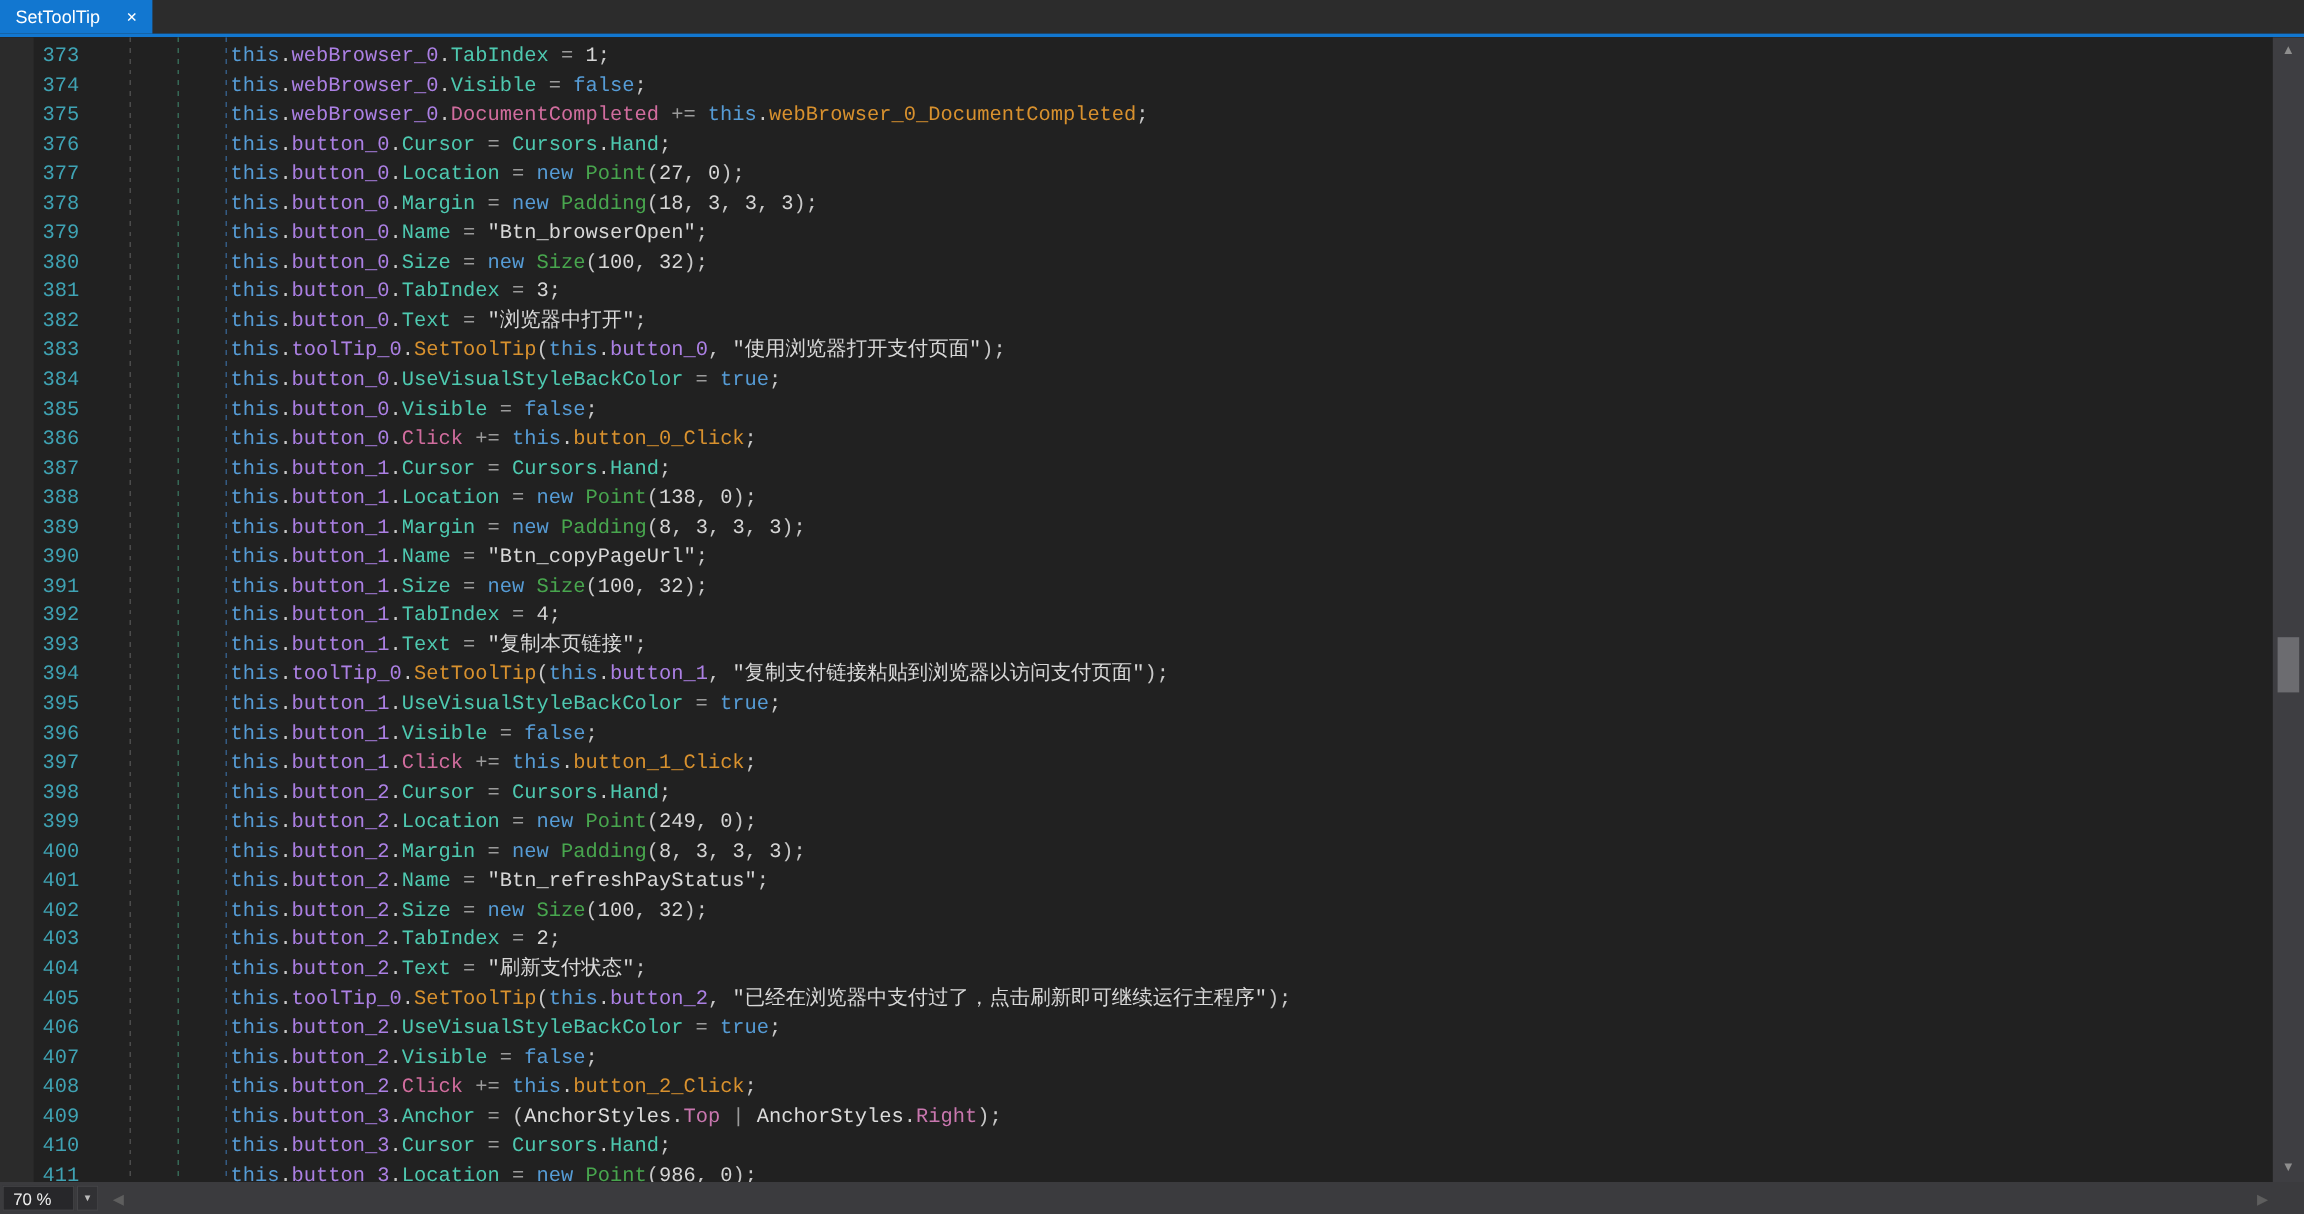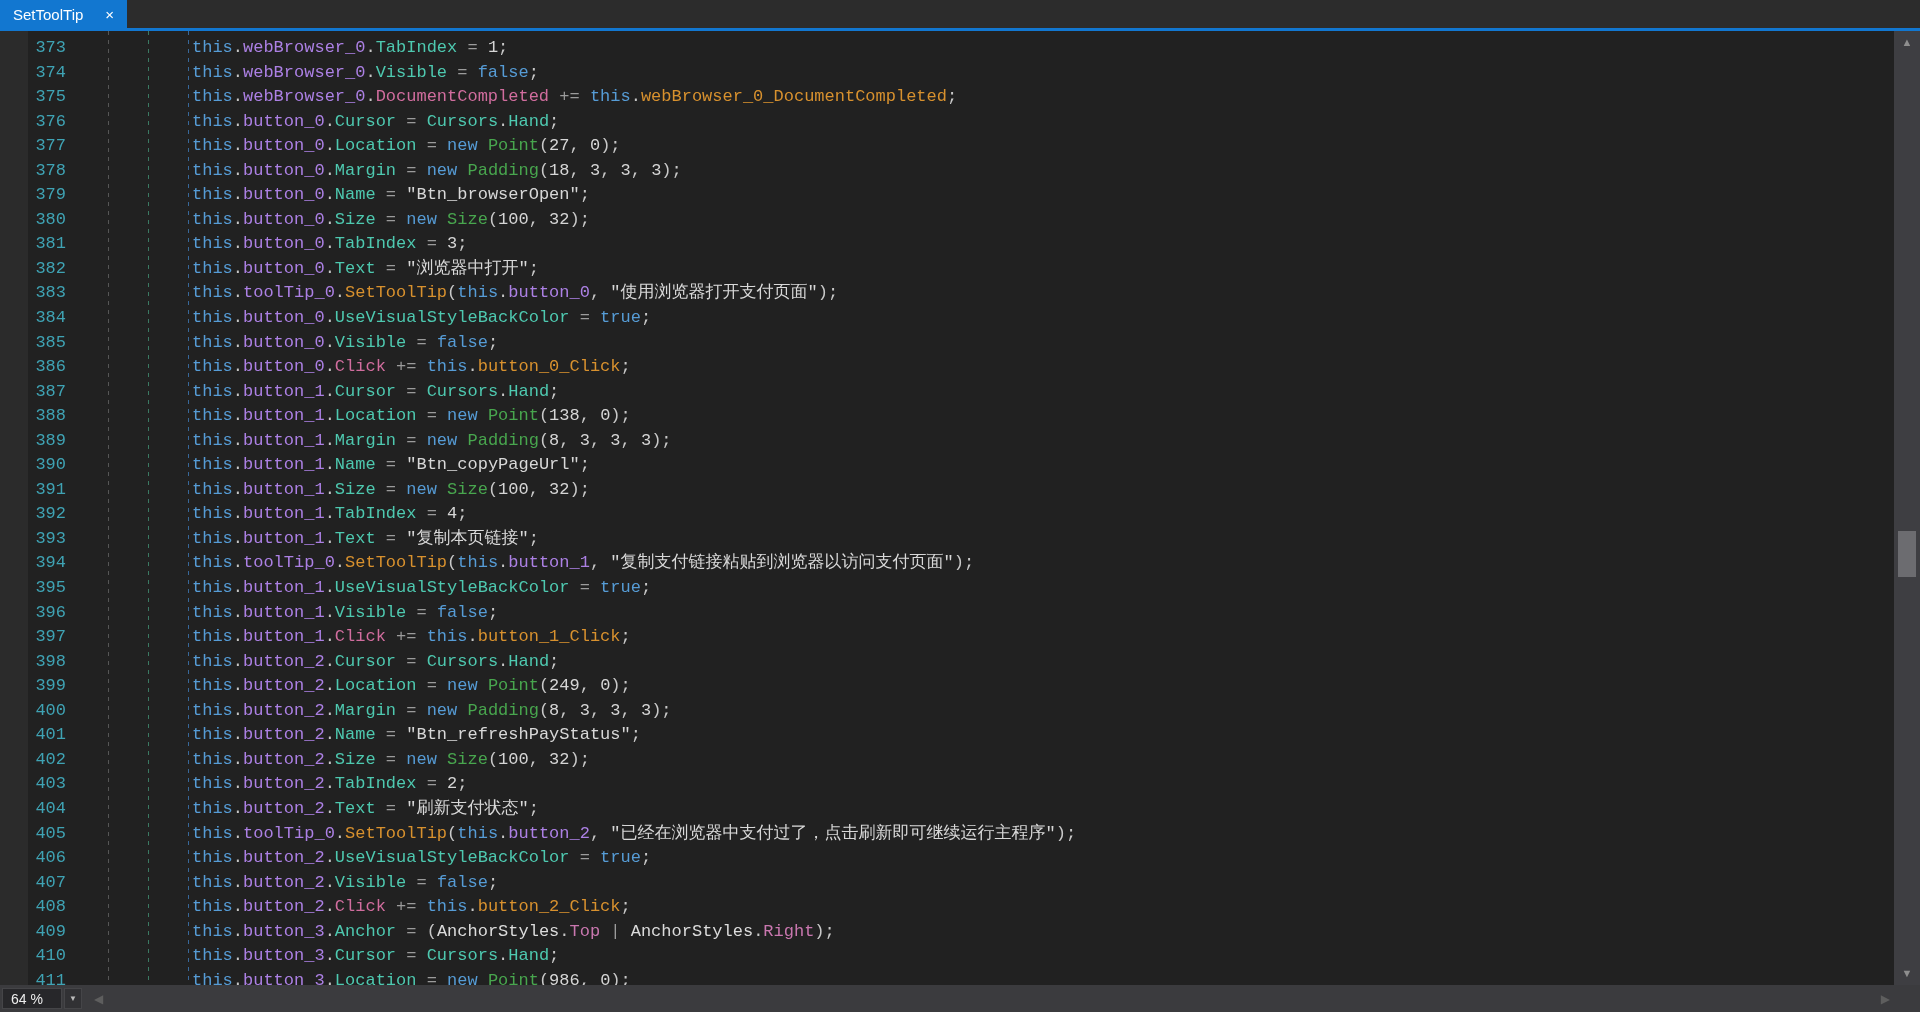--- a/index.html
+++ b/index.html
@@ -112,19 +112,19 @@
     </div>
 
   <div class="vscroll">
     <div class="sb-arrow sb-up">▲</div>
     <div class="thumb"></div>
     <div class="sb-arrow sb-down">▼</div>
   </div>
 </div>
 
 <div class="statusbar">
-  <div class="zoombox">64 %</div>
+  <div class="zoombox">70 %</div>
   <div class="zoomdrop">
     <span>▼</span>
   </div>
   <div class="hscroll-left">◀</div>
   <div class="hscroll-right">▶</div>
 </div>
 
 </body></html>

